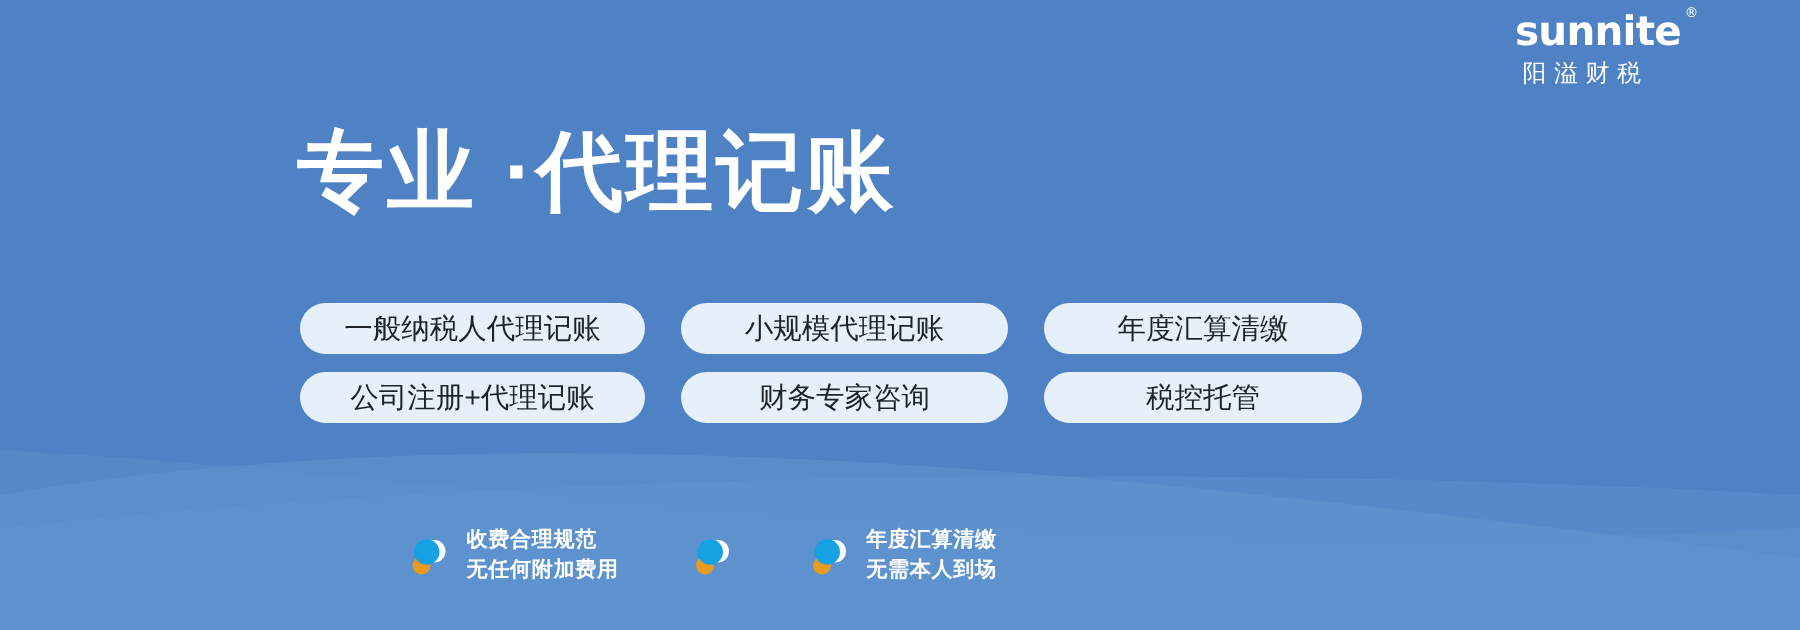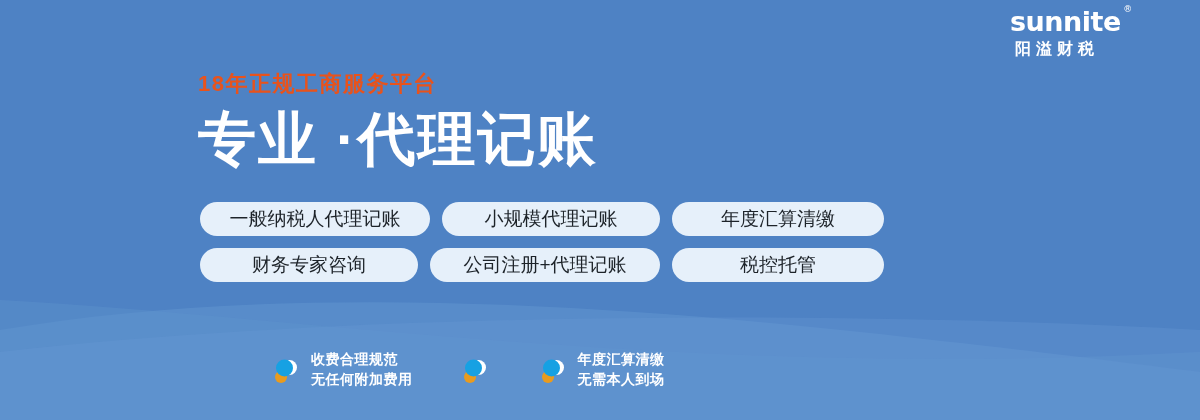--- a/index.html
+++ b/index.html
@@ -47,21 +47,21 @@
     font-size:9px;
     font-weight:400;
     line-height:1;
   }
   .logo-sub {
     margin-top:3px;
     font-size:16px;
     letter-spacing:5px;
     text-indent:5px;
     color:#ffffff;
-    font-weight:700;
+    font-weight:400;
   }
 
   
   .headline-area {
     position:absolute;
     left:198px;
     top:72px;
   }
   .eyebrow {
     font-size:22px;
@@ -82,21 +82,21 @@
 
   
   .pill-grid {
     position:absolute;
     left:200px;
     top:202px;
     display:flex;
     flex-direction:column;
     gap:12px;
   }
-  .pill-row { display:flex; gap:12px; }
+  .pill-row { display:flex; gap:24px; }
   .pill {
     background:#e6f0fa;
     border-radius:20px;
     height:34px;
     display:flex;
     align-items:center;
     justify-content:center;
     color:#1d2329;
     font-size:19px;
     font-weight:500;
@@ -140,33 +140,32 @@
 
   <div class="logo-block">
     <div class="logo-word">
       <span>sunnite</span>
       <span class="logo-reg">®</span>
     </div>
     <div class="logo-sub">阳溢财税</div>
   </div>
 
   <div class="headline-area">
-    <div class="eyebrow">18年正规工商服务平台</div>
     <div class="headline">专业 ·代理记账</div>
   </div>
 
   <div class="pill-grid">
     <div class="pill-row">
       <div class="pill w1">一般纳税人代理记账</div>
       <div class="pill w2">小规模代理记账</div>
       <div class="pill w3">年度汇算清缴</div>
     </div>
     <div class="pill-row">
+      <div class="pill w1">公司注册+代理记账</div>
       <div class="pill w2">财务专家咨询</div>
-      <div class="pill w1">公司注册+代理记账</div>
       <div class="pill w3">税控托管</div>
     </div>
   </div>
 
   <div class="features">
 
     <div class="feature">
       <svg class="feature-icon" viewBox="0 0 30 30">
         <circle cx="17.5" cy="12.5" r="7.5" fill="#ffffff"></circle>
         <circle cx="9" cy="22" r="6" fill="#e99b1e"></circle>

